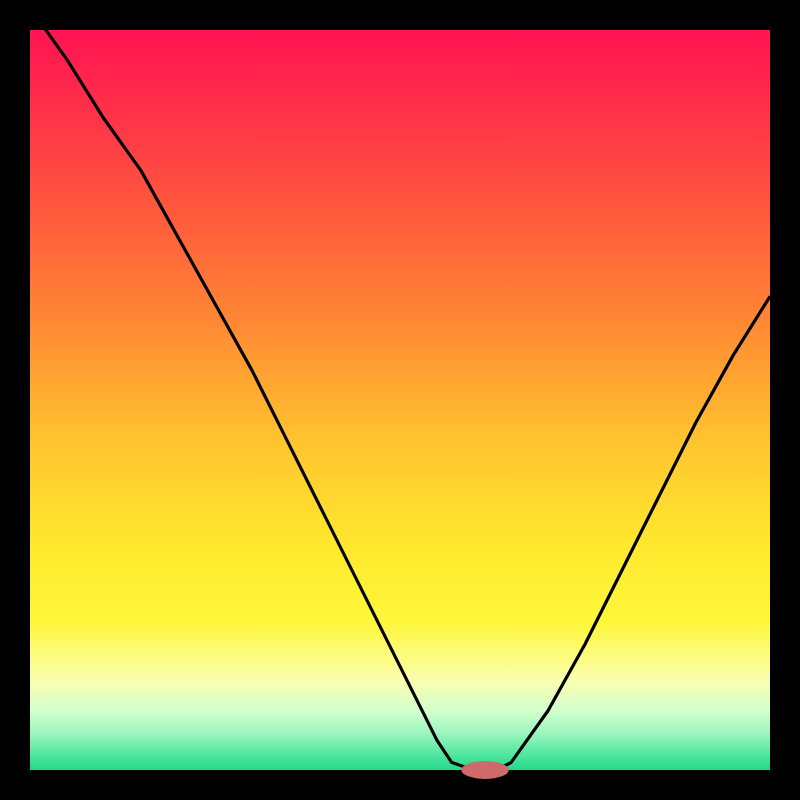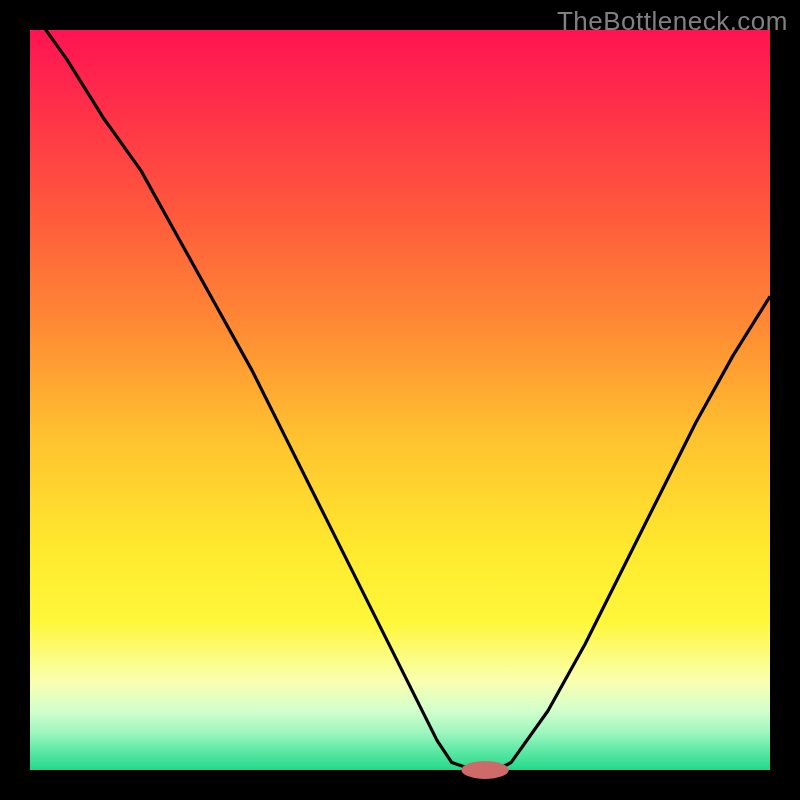--- a/index.html
+++ b/index.html
@@ -51,21 +51,20 @@
     stroke-linejoin: round;
   }
   .marker {
     fill: #cf6a6a;
   }
 </style>
 </head>
 <body>
 
 <div class="frame">
-  <div class="watermark">TheBottleneck.com</div>
 
   <div class="plot-area">
     <svg class="gradient" width="740" height="740" viewBox="0 0 740 740">
       <defs>
         <linearGradient id="bg-grad" x1="0" y1="0" x2="0" y2="1">
             <stop offset="0%" stop-color="#ff1452"></stop>
             <stop offset="10%" stop-color="#ff2e4a"></stop>
             <stop offset="25%" stop-color="#ff5a3c"></stop>
             <stop offset="40%" stop-color="#ff8a34"></stop>
             <stop offset="55.00000000000001%" stop-color="#ffc22f"></stop>

